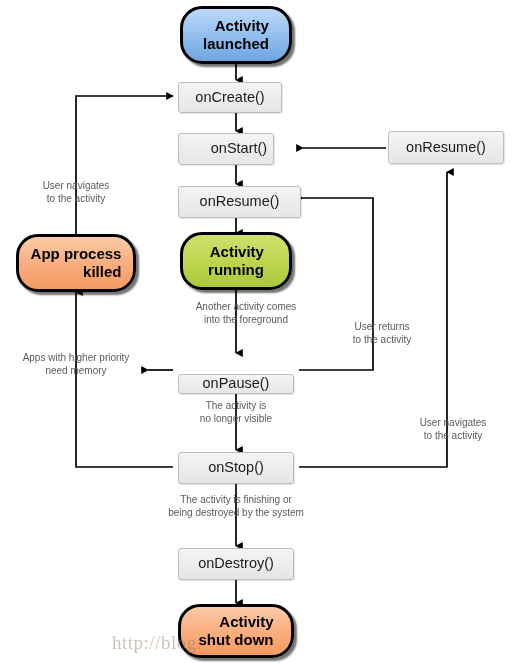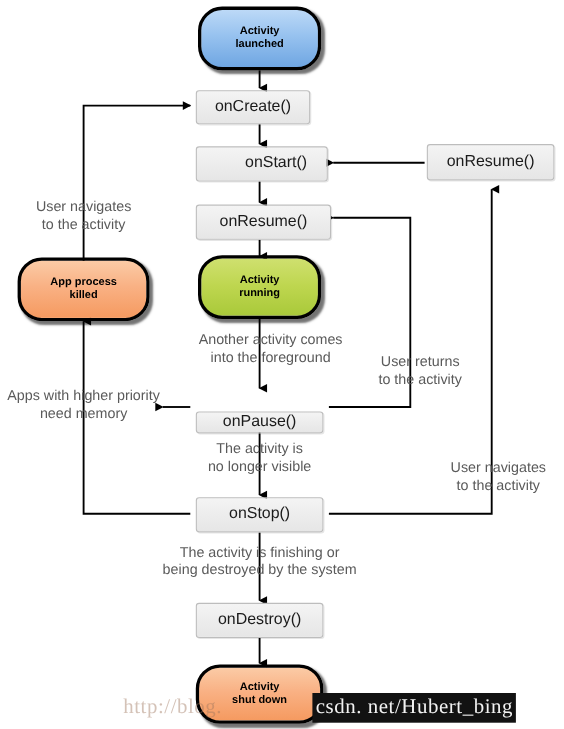--- a/index.html
+++ b/index.html
@@ -39,38 +39,39 @@
     border-radius: 3px;
     color: #1b1b1b;
     font-size: 14.5px;
     box-shadow: 1px 1px 0 rgba(0,0,0,0.10);
   }
   
   .state {
     border: 3px solid #000000;
     border-radius: 22px;
     font-weight: bold;
-    font-size: 10px;
+    font-size: 15px;
     color: #000000;
     box-shadow: 3px 3px 2px rgba(0,0,0,0.55);
+    text-align: right;
   }
   .state-blue {
     background: linear-gradient(to bottom, #bcd9f7 0%, #97c2ef 45%, #6fa6e2 100%);
   }
   .state-green {
     background: linear-gradient(to bottom, #cfe06f 0%, #bed64f 48%, #a9c93a 100%);
   }
   .state-orange {
     background: linear-gradient(to bottom, #fbcba6 0%, #f9b184 45%, #f59a60 100%);
   }
   
   .caption {
     position: absolute;
     color: #5a5a5a;
-    font-size: 13px;
+    font-size: 10px;
     line-height: 1.25;
     text-align: center;
     white-space: pre-line;
     pointer-events: none;
   }
   
   .watermark {
     position: absolute;
     font-family: "Liberation Serif", serif;
     font-size: 19px;
@@ -156,21 +157,21 @@
 
   <div class="node state state-orange" style="left:178px; top:604px; width:116px; height:54px;">
     <span style="white-space:pre-line;">Activity
 shut down</span>
   </div>
 
   <div class="node method" style="left:178px; top:82px; width:104px; height:31px;">
     <span>onCreate()</span>
   </div>
 
-  <div class="node method" style="left:178px; top:133px; width:120px; height:32px;padding-left:26px;">
+  <div class="node method" style="left:178px; top:133px; width:96px; height:32px;padding-left:26px;">
     <span>onStart()</span>
   </div>
 
   <div class="node method" style="left:178px; top:186px; width:123px; height:32px;">
     <span>onResume()</span>
   </div>
 
   <div class="node method" style="left:178px; top:374px; width:116px; height:20px;">
     <span>onPause()</span>
   </div>
@@ -203,15 +204,14 @@
 no longer visible</div>
 
   <div class="caption" style="left:402px; top:417px; width:102px;">User navigates
 to the activity</div>
 
   <div class="caption" style="left:146px; top:494px; width:180px;">The activity is finishing or
 being destroyed by the system</div>
 
   <div class="watermark wm-ghost" style="left:112px; top:632px;">http://blog.</div>
 
-  <div class="watermark wm-dark" style="left:284px; top:630px;">csdn. net/Hubert_bing</div>
 
 </div>
 
 </body></html>

